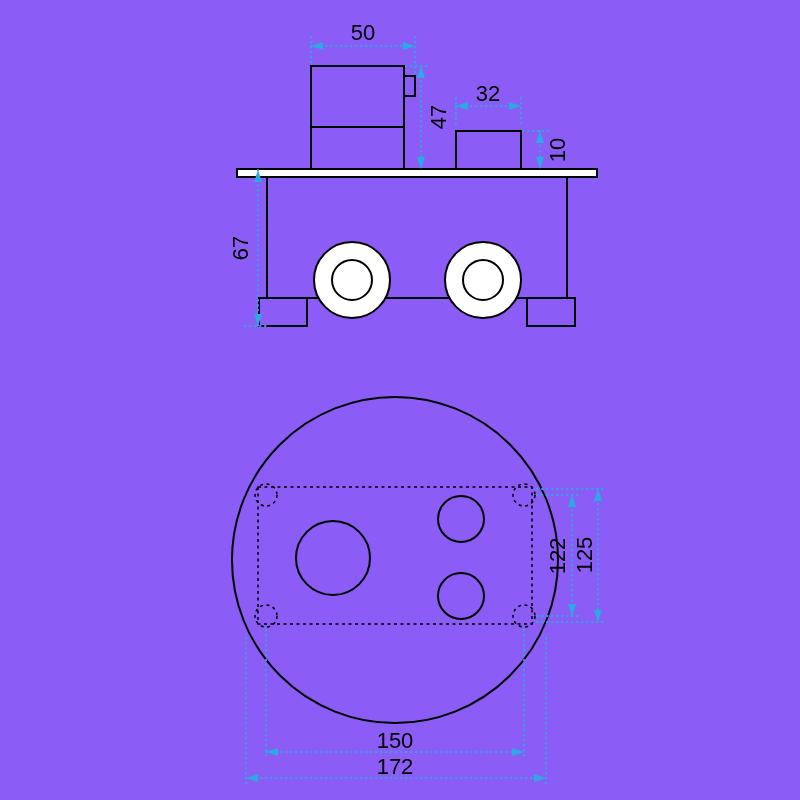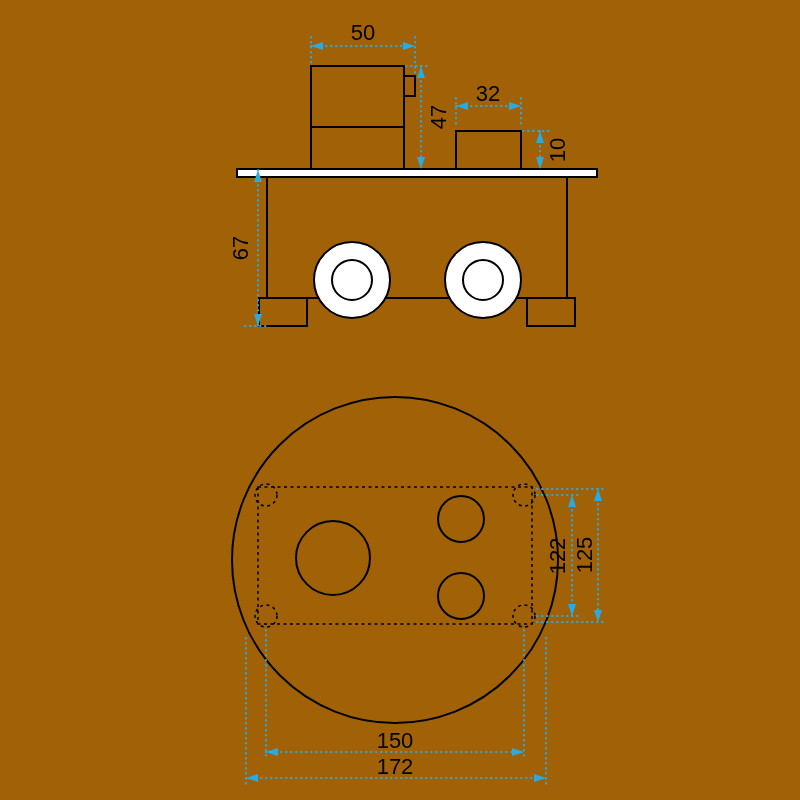--- a/index.html
+++ b/index.html
@@ -1,21 +1,21 @@
 <!DOCTYPE html>
 <html style="--c-dimension: #29ABE2; --c-outline: #000000; --c-background: #FFFFFF;"><head>
 <meta charset="utf-8">
 <style>
   html,body{margin:0;padding:0;}
   body{
     width:800px;height:800px;
     background:#ffffff;
     font-family:"Liberation Sans",sans-serif;
   }
-  .canvas{position:relative;width:800px;height:800px;background:#a16207;overflow:hidden;}
+  .canvas{position:relative;width:800px;height:800px;background:#8b5cf6;overflow:hidden;}
   svg{display:block;}
   .outline{fill:none;stroke:#000;stroke-width:2;}
   .outline-fill{fill:#fff;stroke:#000;stroke-width:2;}
   .dashed{fill:none;stroke:#000;stroke-width:1.5;stroke-dasharray:3 3.5;}
   .dim-line{fill:none;stroke:var(--c-dimension,#29ABE2);stroke-width:2;
             stroke-dasharray:0.5 4.5;stroke-linecap:round;}
   .dim-arrow{fill:var(--c-dimension,#29ABE2);stroke:none;}
   .dim-text{font:22px "Liberation Sans",sans-serif;fill:#000;
             text-anchor:middle;dominant-baseline:central;}
 </style>

